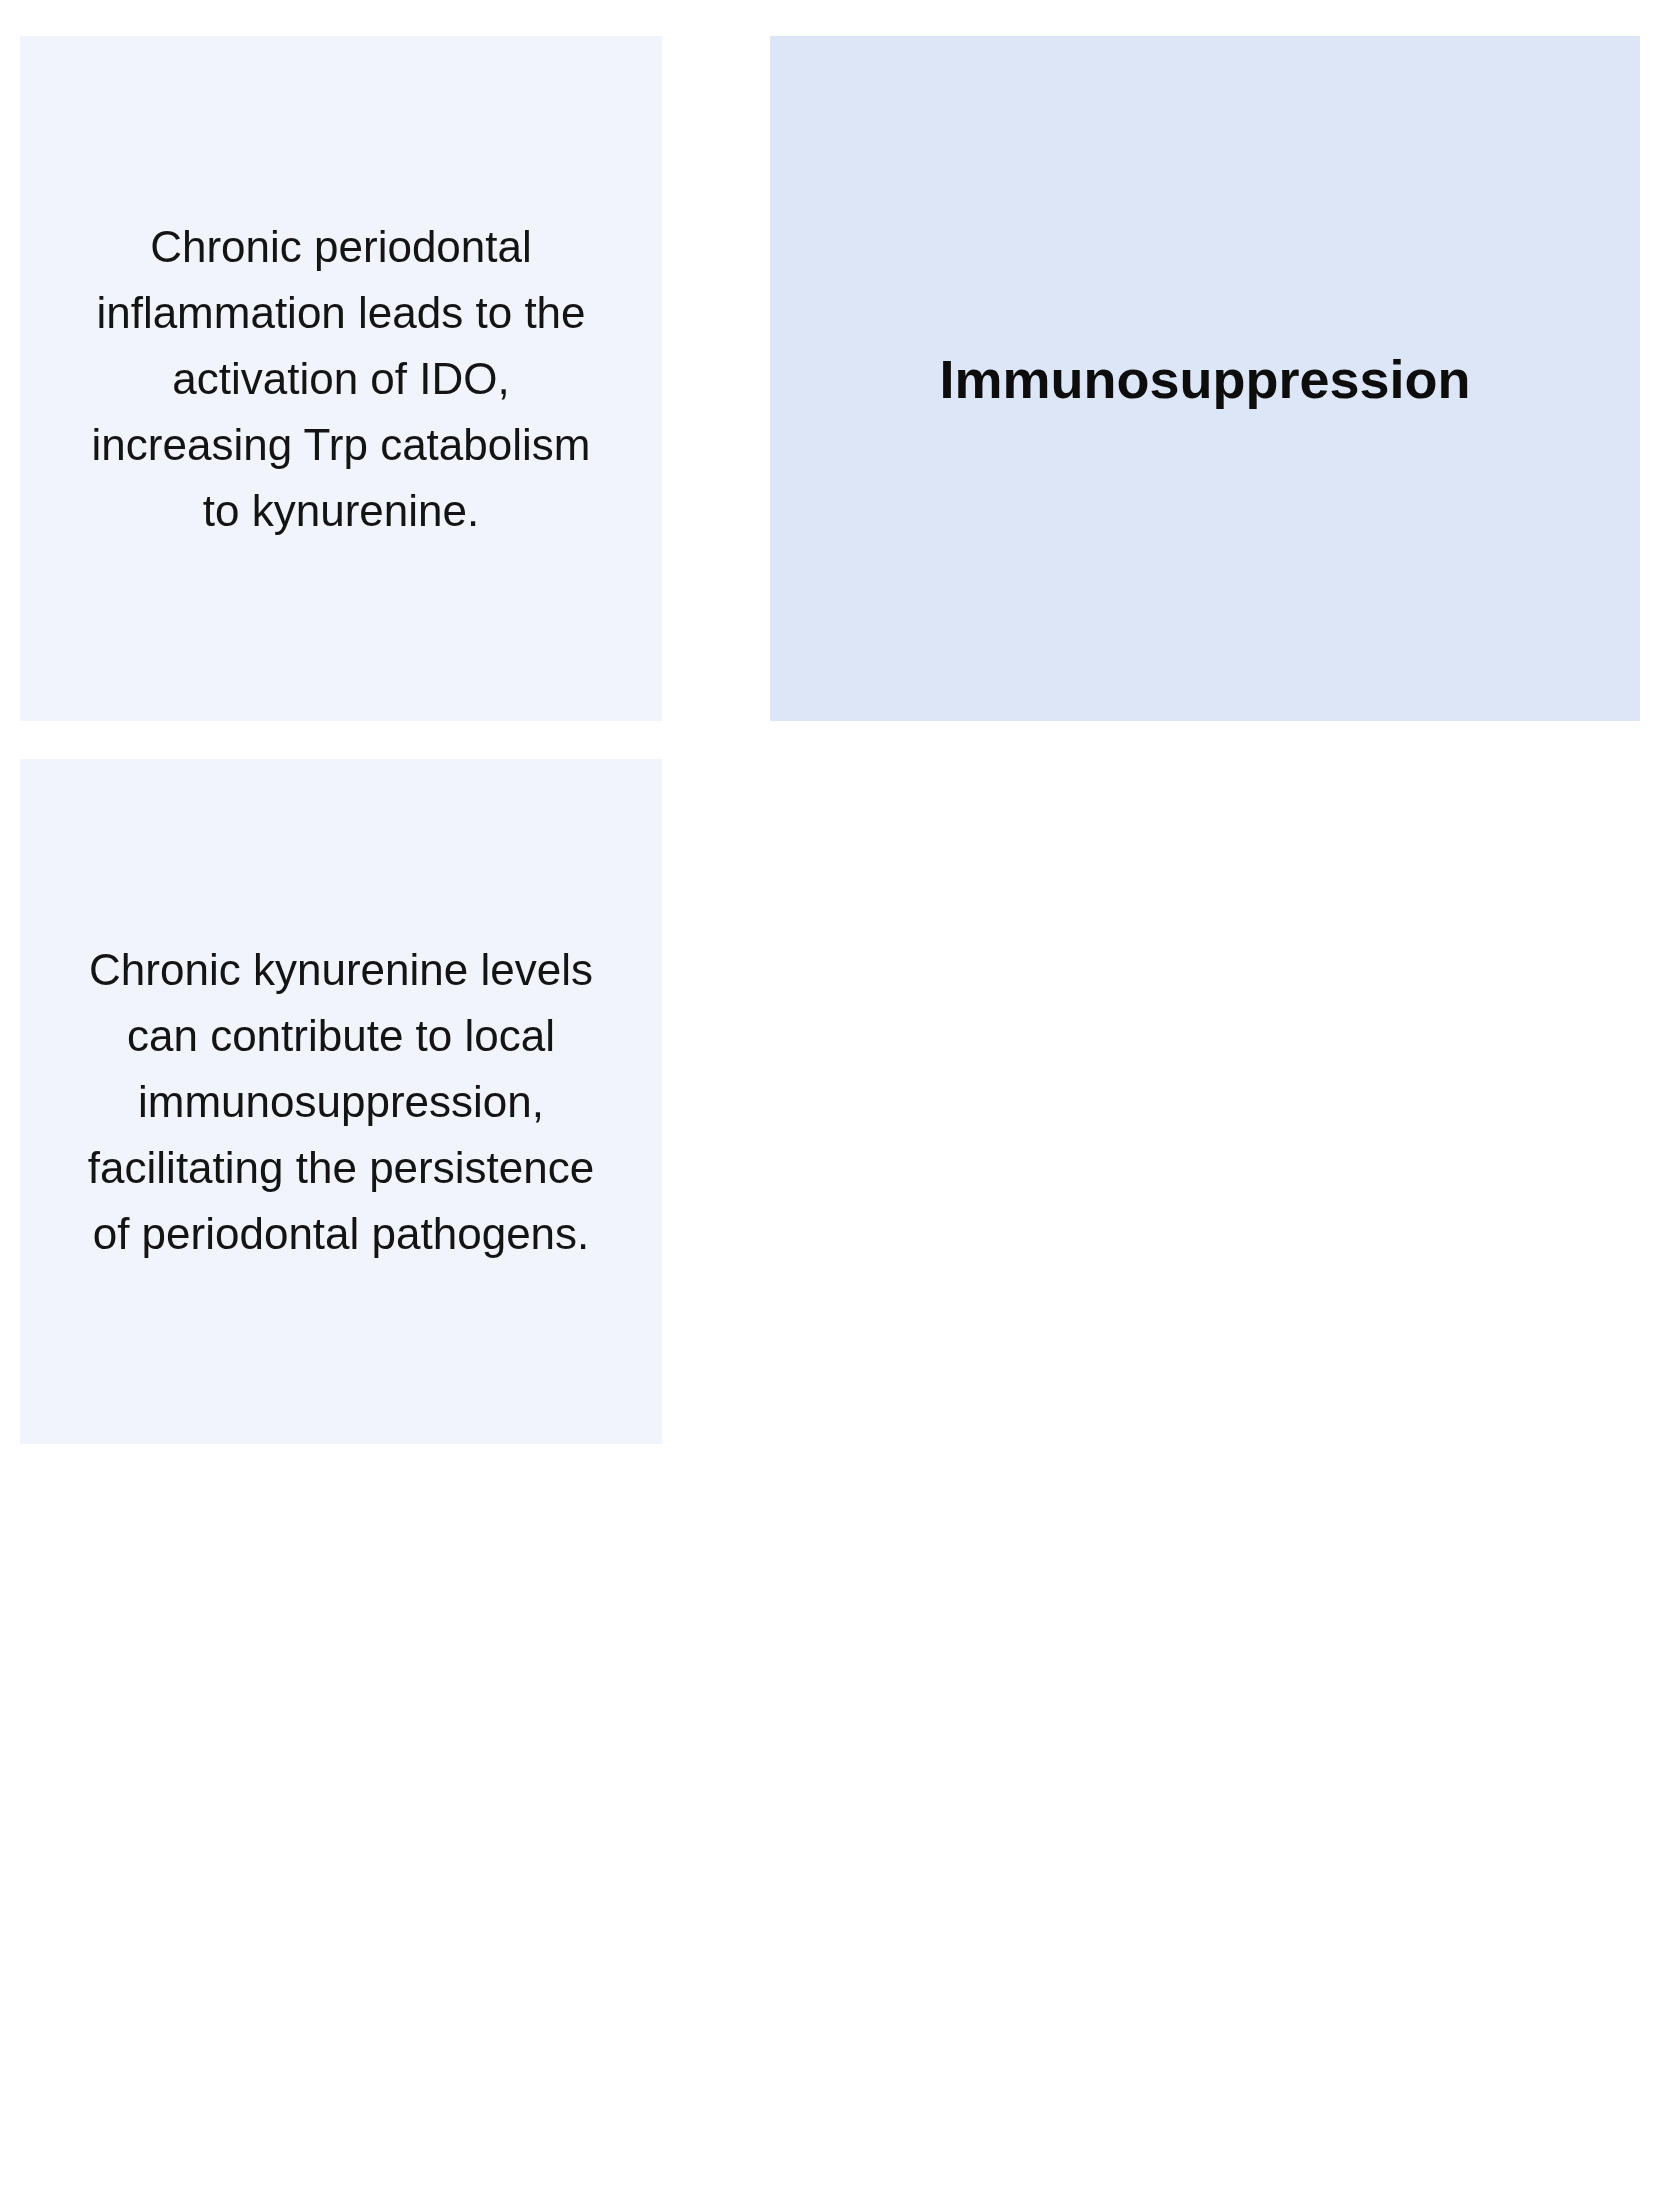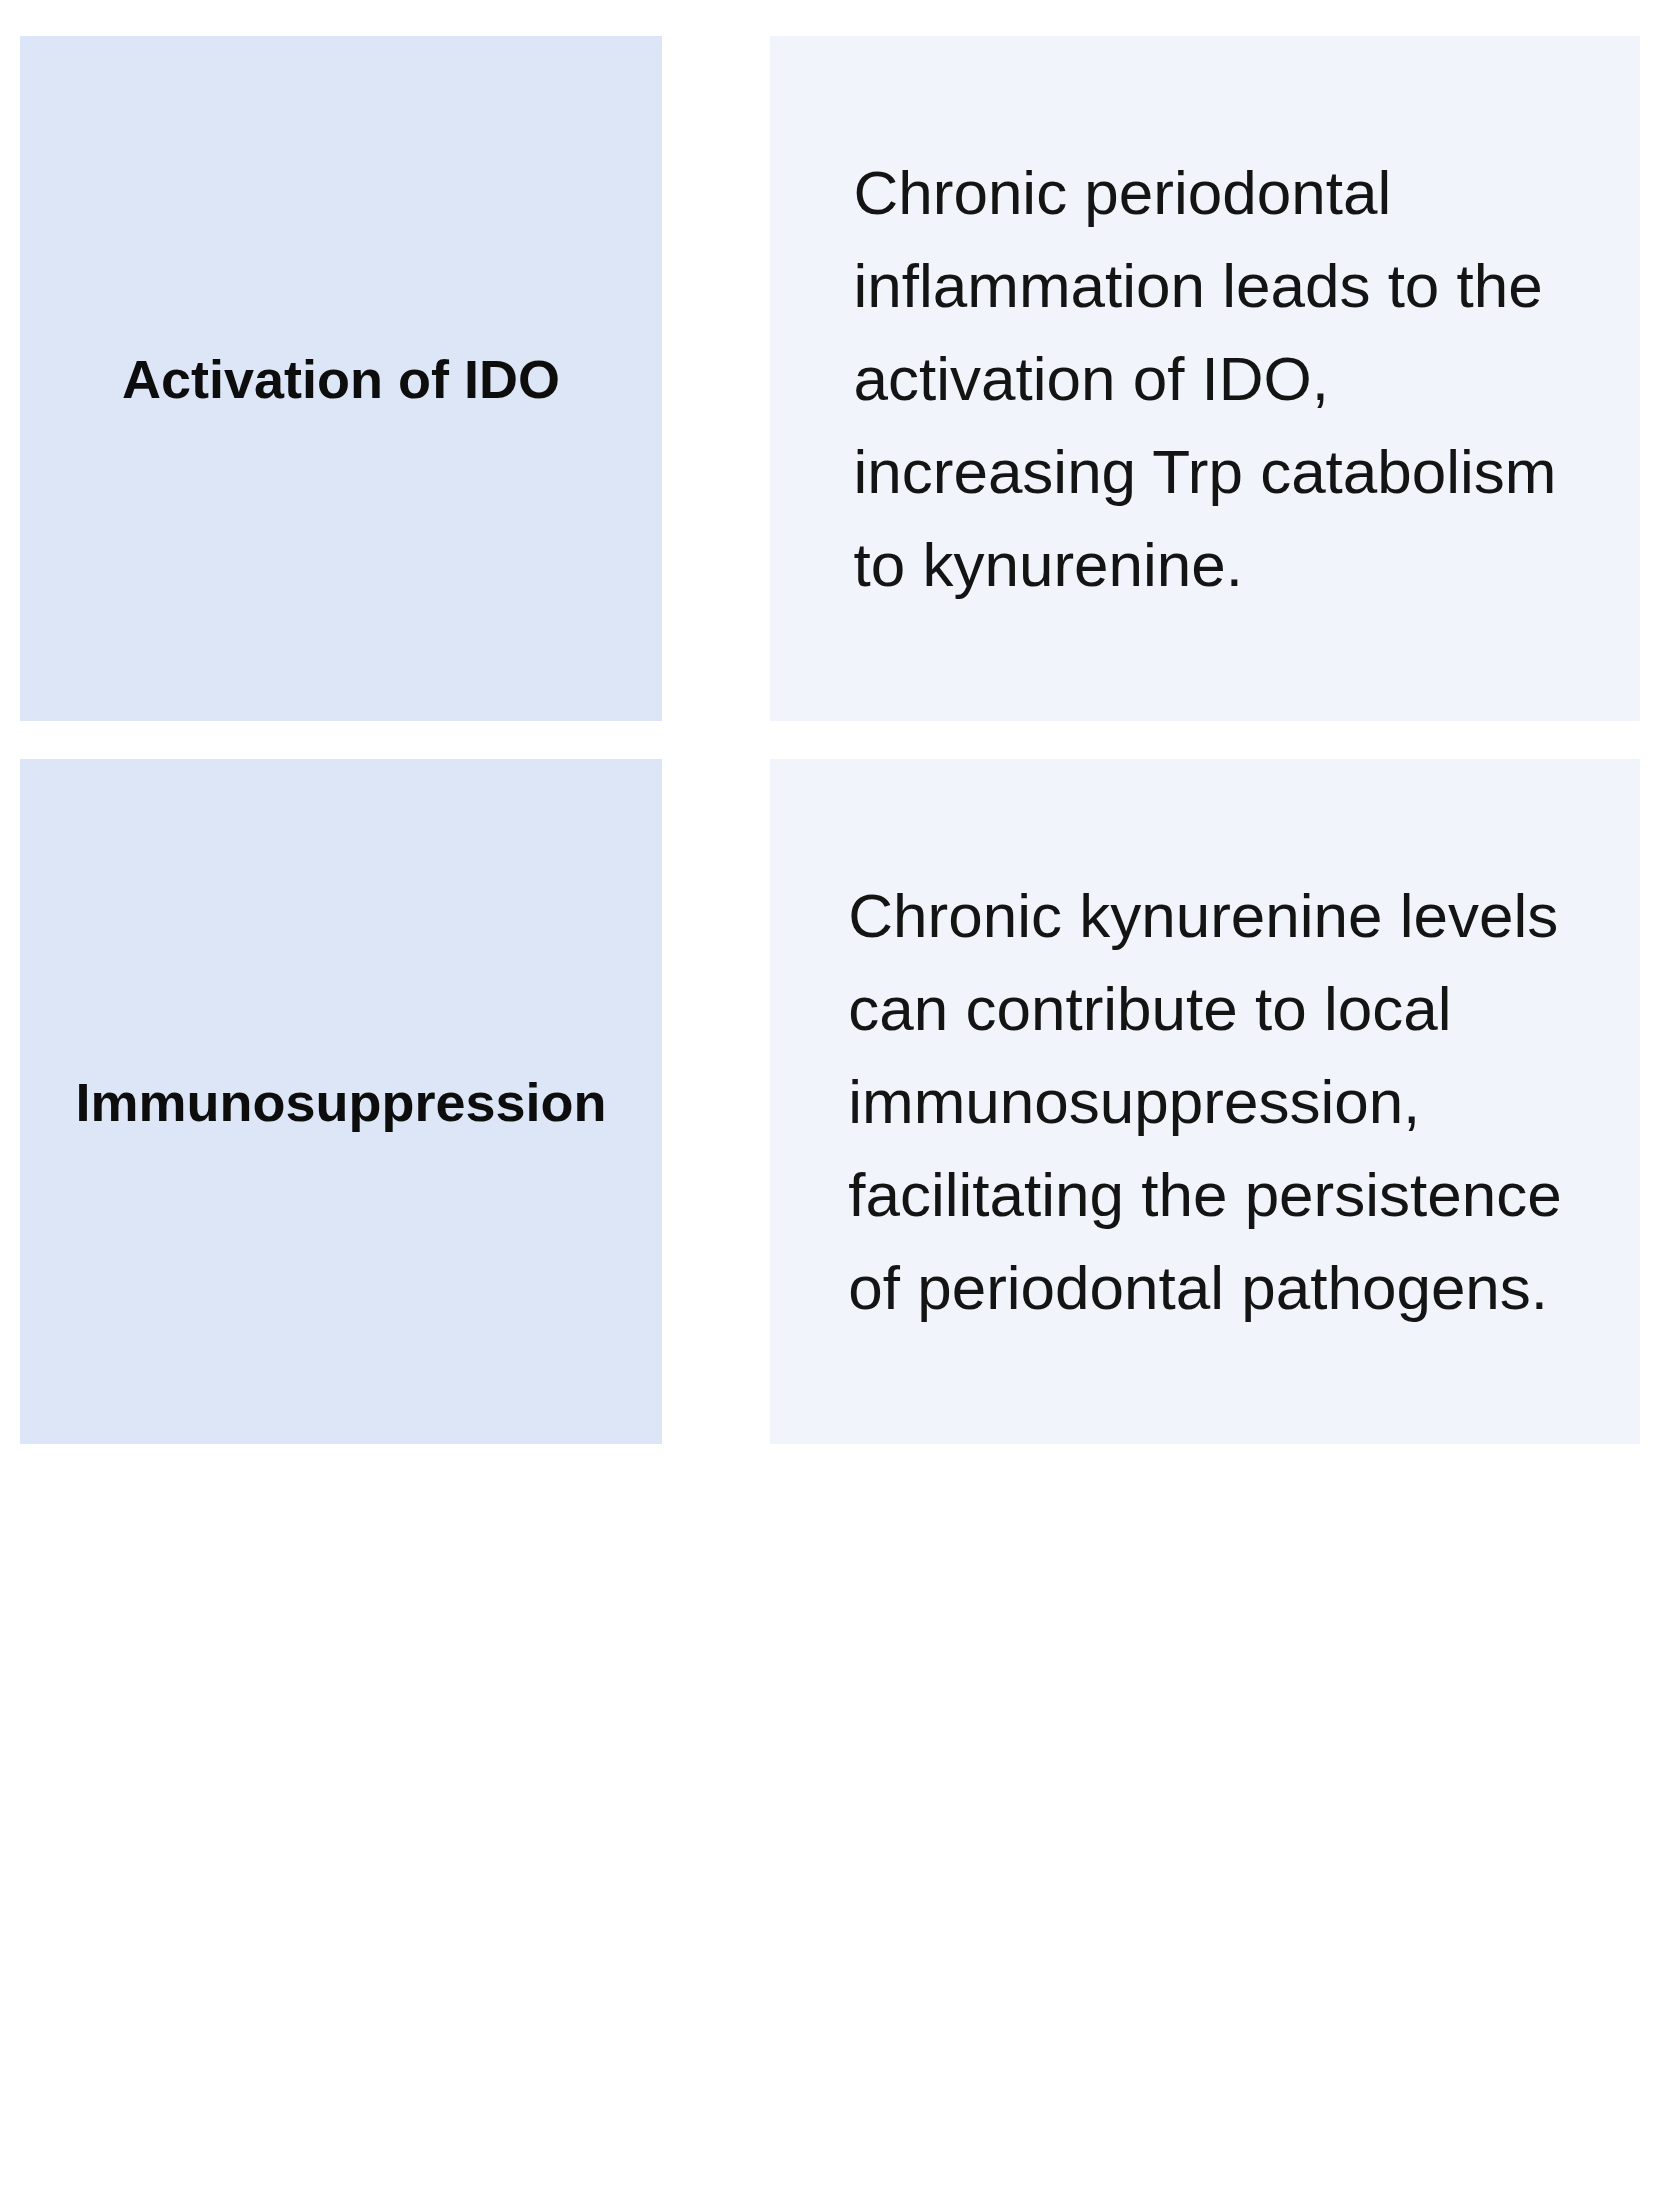--- a/index.html
+++ b/index.html
@@ -35,38 +35,35 @@
     letter-spacing: 0px;
     color: #0d0d0d;
     padding: 0 26.5px;
     box-sizing: border-box;
   }
   .def-cell {
     background: #f1f4fa;
     display: flex;
     align-items: center;
     justify-content: center;
-    text-align: left;
+    text-align: center;
     font-weight: 400;
-    font-size: 62px;
+    font-size: 44px;
     line-height: 1.5;
     color: #141414;
     white-space: pre-line;
     padding: 0 40px;
     box-sizing: border-box;
   }
 </style>
 </head>
 <body>
 
 <div class="grid">
 
-  <div class="term-cell">
-    <span>Activation of IDO</span>
-  </div>
   <div class="def-cell">
     <span>Chronic periodontal
 inflammation leads to the
 activation of IDO,
 increasing Trp catabolism
 to kynurenine.</span>
   </div>
 
   <div class="term-cell">
     <span>Immunosuppression</span>

